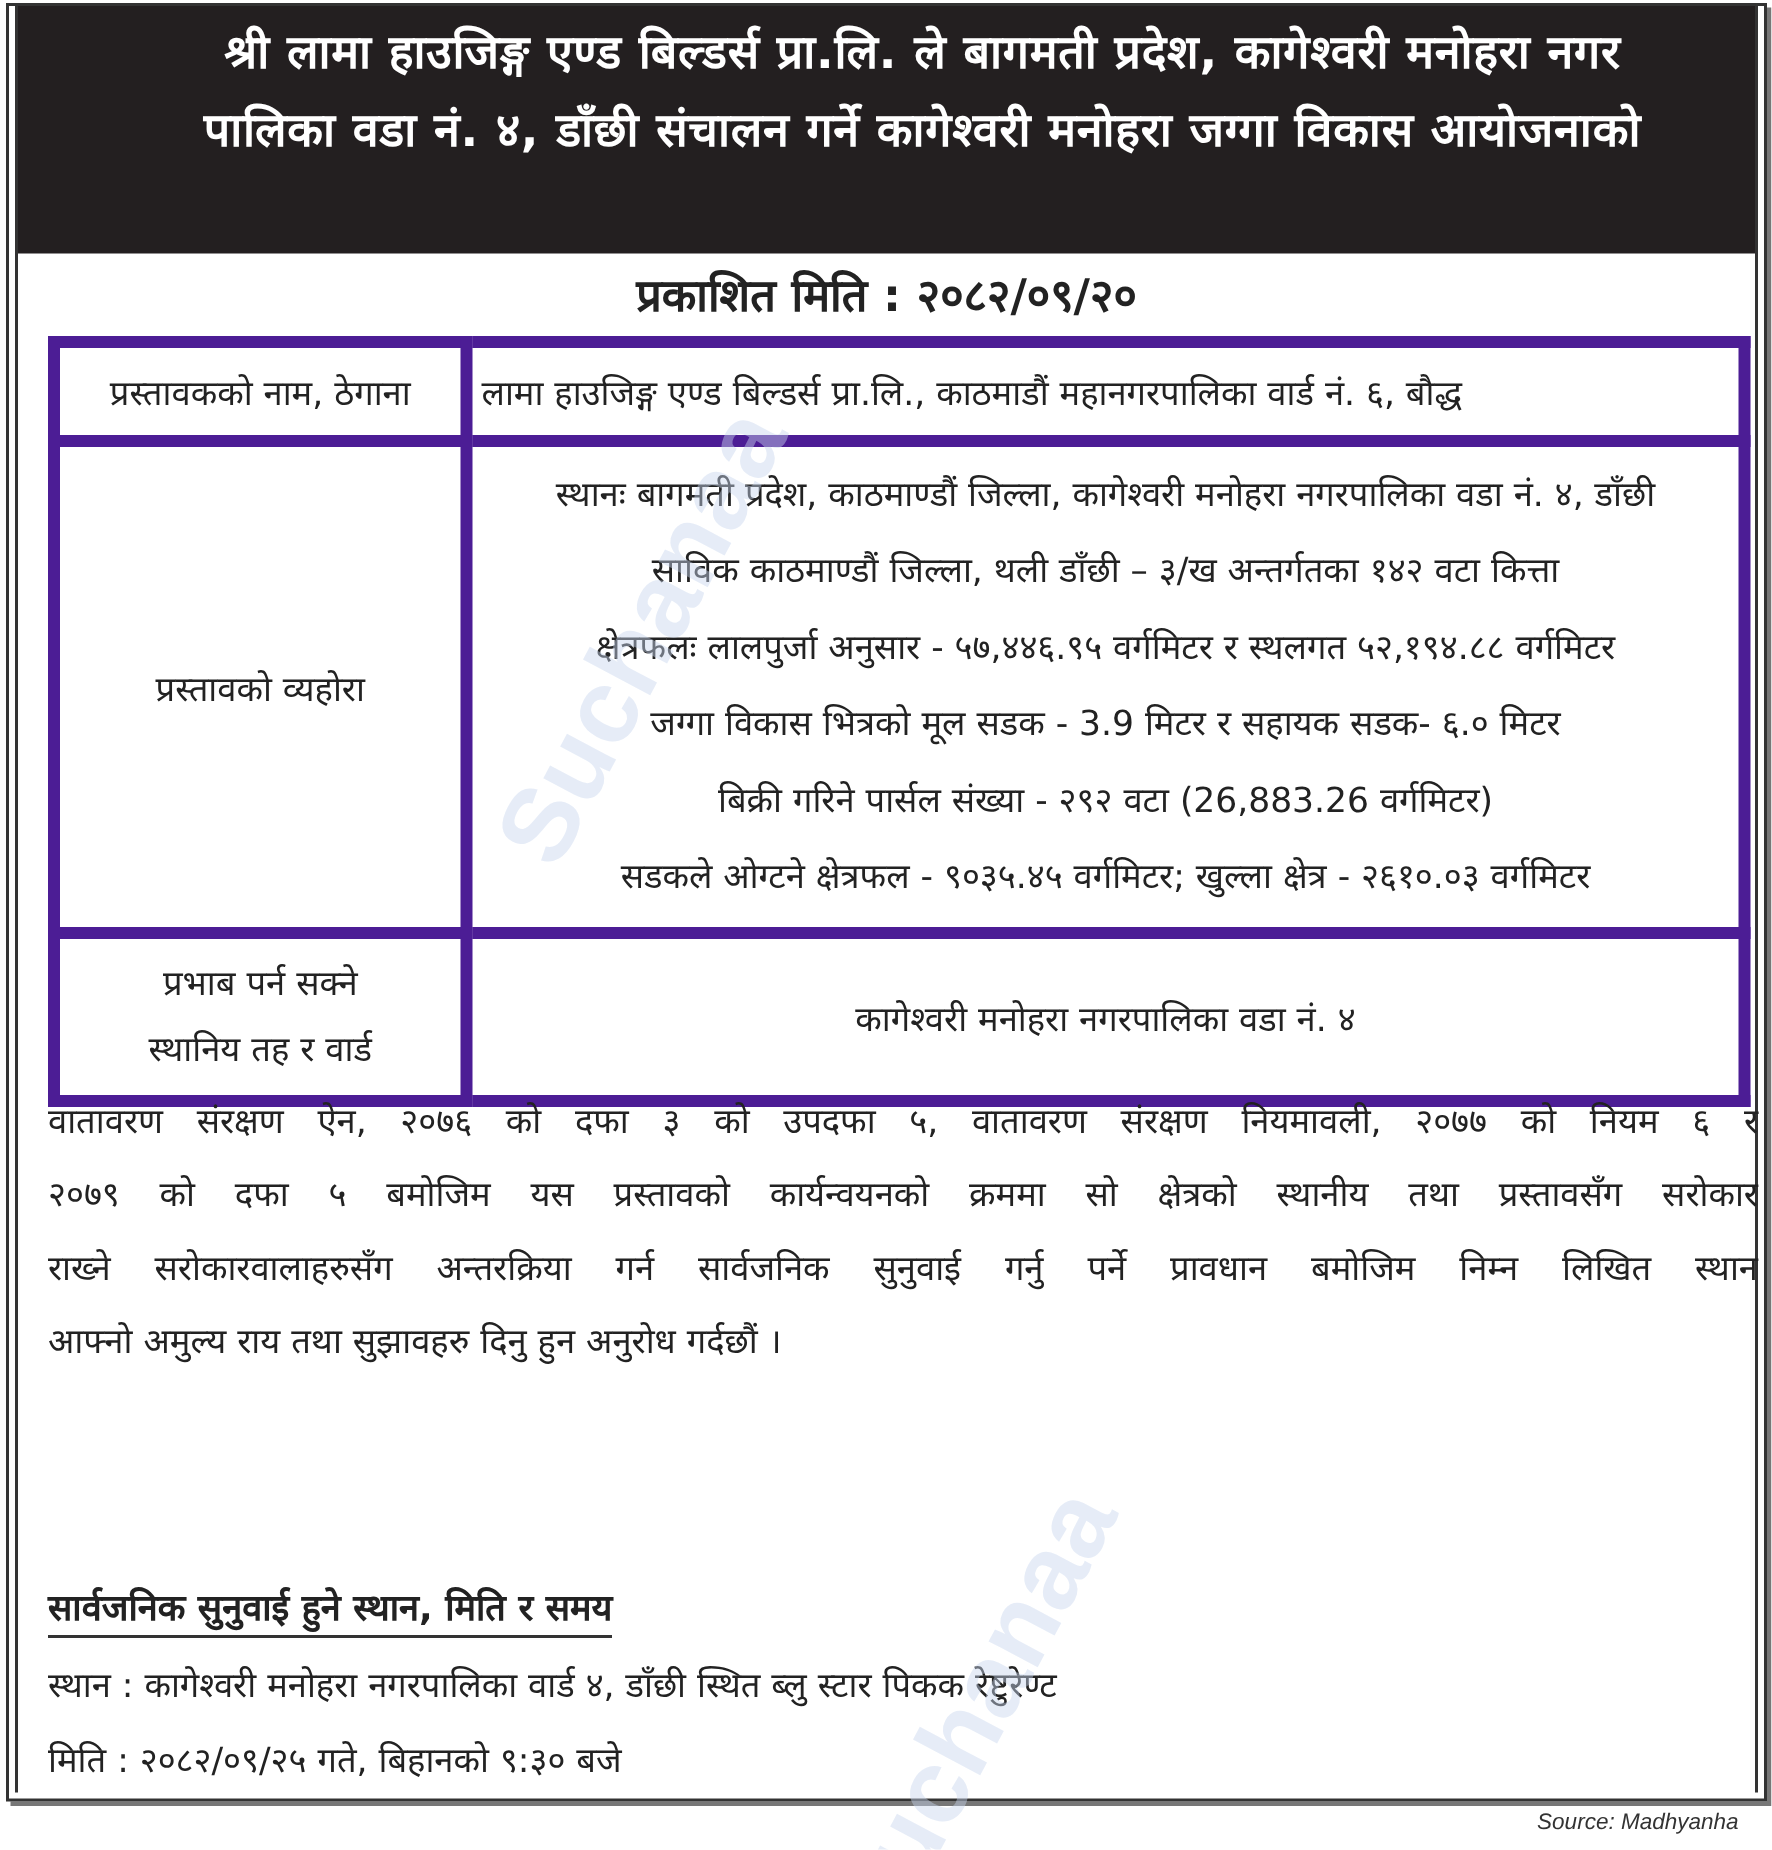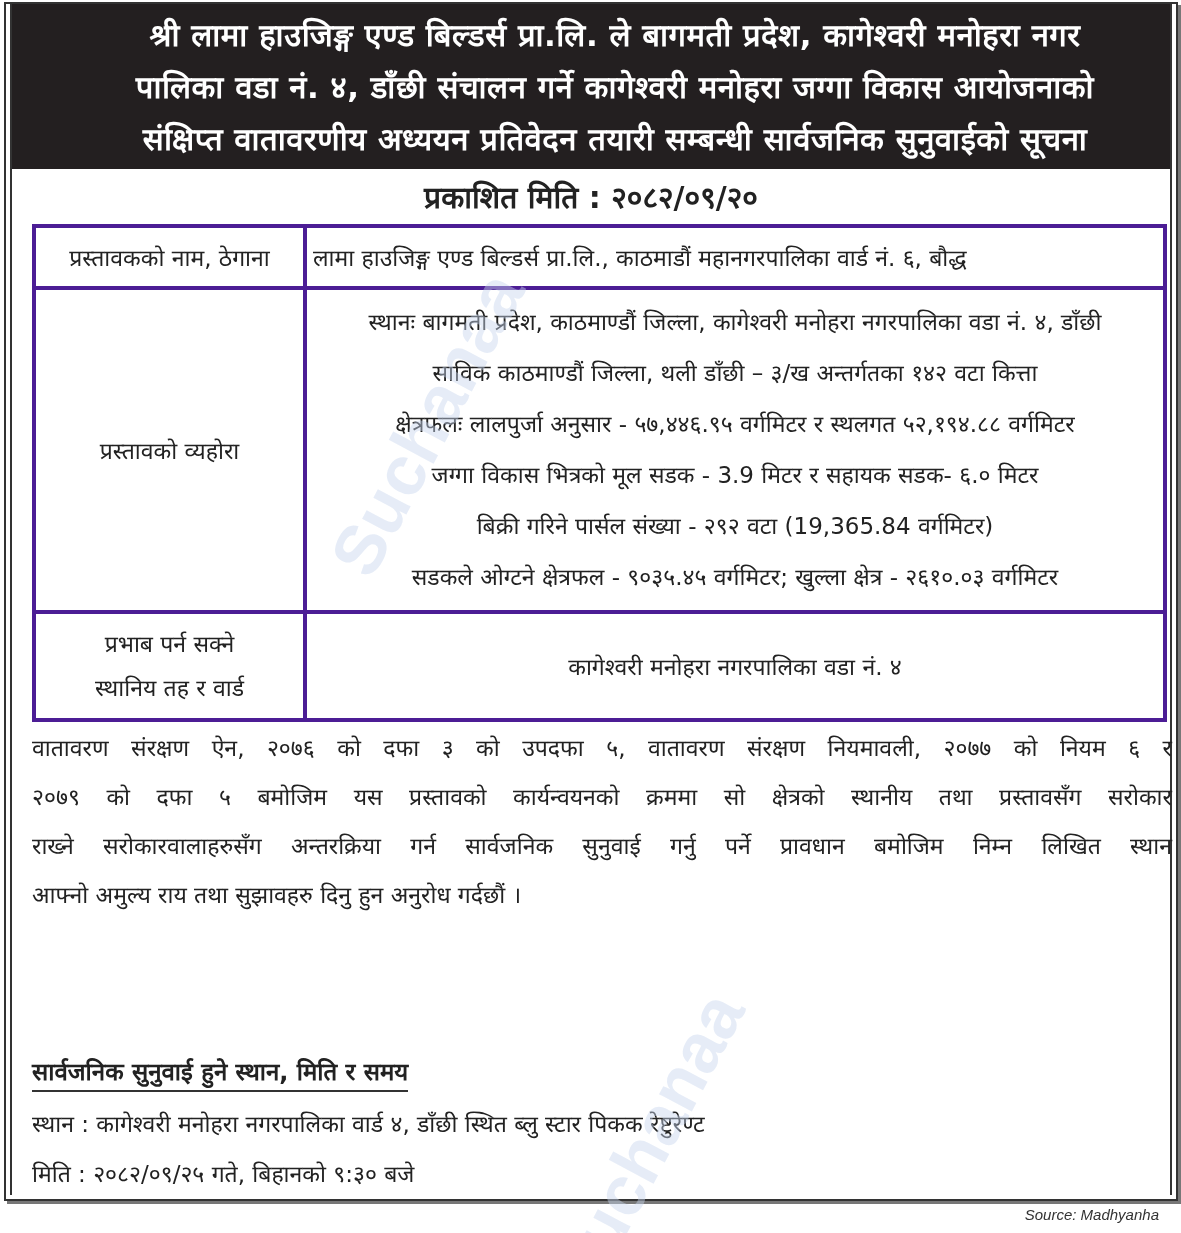--- a/index.html
+++ b/index.html
@@ -15,21 +15,21 @@
                  background: #231f20; color: #fff; text-align: center; }
   .header-line { font-weight: bold; font-size: 31px; line-height: 50px; letter-spacing: 0.5px;
                  white-space: nowrap; padding-top: 2px; padding-left: 48px; }
   .header-line:first-child { padding-top: 6px; }
 
   .pub-date { position: absolute; top: 170px; left: 0; width: 100%; text-align: center;
               font-weight: bold; font-size: 30px; line-height: 48px; }
 
   table.info { position: absolute; left: 20px; top: 220px; width: 1135px;
                border-collapse: collapse; font-size: 23px; }
-  table.info td { border: 4px solid #4c1d95; padding: 0 6px; vertical-align: middle; }
+  table.info td { border: 8px solid #4c1d95; padding: 0 6px; vertical-align: middle; }
   td.label-cell { width: 255px; text-align: center; }
   td.value-cell { text-align: center; margin-top: 36px; }
   .row-name td { height: 58px; }
   .row-name td.value-cell { text-align: left; }
   .row-desc td { height: 320px; }
   .row-impact td { height: 104px; }
   .desc-line { line-height: 51px; white-space: nowrap; }
   .impact-label-line { line-height: 44px; }
 
   .body-para { position: absolute; left: 20px; top: 720px; width: 1140px; font-size: 23px;
@@ -50,21 +50,20 @@
 </style>
 </head>
 <body>
 
 <div class="notice">
   <div class="notice-inner">
 
     <div class="header-band">
       <div class="header-line">श्री लामा हाउजिङ्ग एण्ड बिल्डर्स प्रा.लि. ले बागमती प्रदेश, कागेश्वरी मनोहरा नगर</div>
       <div class="header-line">पालिका वडा नं. ४, डाँछी संचालन गर्ने कागेश्वरी मनोहरा जग्गा विकास आयोजनाको</div>
-      <div class="header-line">संक्षिप्त वातावरणीय अध्ययन प्रतिवेदन तयारी सम्बन्धी सार्वजनिक सुनुवाईको सूचना</div>
     </div>
 
     <div class="pub-date">
       <span>प्रकाशित मिति</span>
       <span>:</span>
       <span>२०८२/०९/२०</span>
     </div>
 
     <table class="info">
       <tbody>
@@ -72,21 +71,21 @@
         <td class="label-cell">प्रस्तावकको नाम, ठेगाना</td>
         <td class="value-cell">लामा हाउजिङ्ग एण्ड बिल्डर्स प्रा.लि., काठमाडौं महानगरपालिका वार्ड नं. ६, बौद्ध</td>
       </tr>
       <tr class="row-desc">
         <td class="label-cell">प्रस्तावको व्यहोरा</td>
         <td class="value-cell">
           <div class="desc-line">स्थानः बागमती प्रदेश, काठमाण्डौं जिल्ला, कागेश्वरी मनोहरा नगरपालिका वडा नं. ४, डाँछी</div>
           <div class="desc-line">साविक काठमाण्डौं जिल्ला, थली डाँछी – ३/ख अन्तर्गतका १४२ वटा कित्ता</div>
           <div class="desc-line">क्षेत्रफलः लालपुर्जा अनुसार - ५७,४४६.९५ वर्गमिटर र स्थलगत ५२,१९४.८८ वर्गमिटर</div>
           <div class="desc-line">जग्गा विकास भित्रको मूल सडक  - 3.9 मिटर र सहायक सडक- ६.० मिटर</div>
-          <div class="desc-line">बिक्री गरिने पार्सल संख्या - २९२ वटा (19,365.84  वर्गमिटर)</div>
+          <div class="desc-line">बिक्री गरिने पार्सल संख्या - २९२ वटा (26,883.26  वर्गमिटर)</div>
           <div class="desc-line">सडकले ओग्टने क्षेत्रफल - ९०३५.४५ वर्गमिटर;  खुल्ला क्षेत्र - २६१०.०३ वर्गमिटर</div>
         </td>
       </tr>
       <tr class="row-impact">
         <td class="label-cell">
           <div class="impact-label-line">प्रभाब पर्न सक्ने</div>
           <div class="impact-label-line">स्थानिय तह र वार्ड</div>
         </td>
         <td class="value-cell">कागेश्वरी मनोहरा नगरपालिका वडा नं. ४</td>
       </tr>

